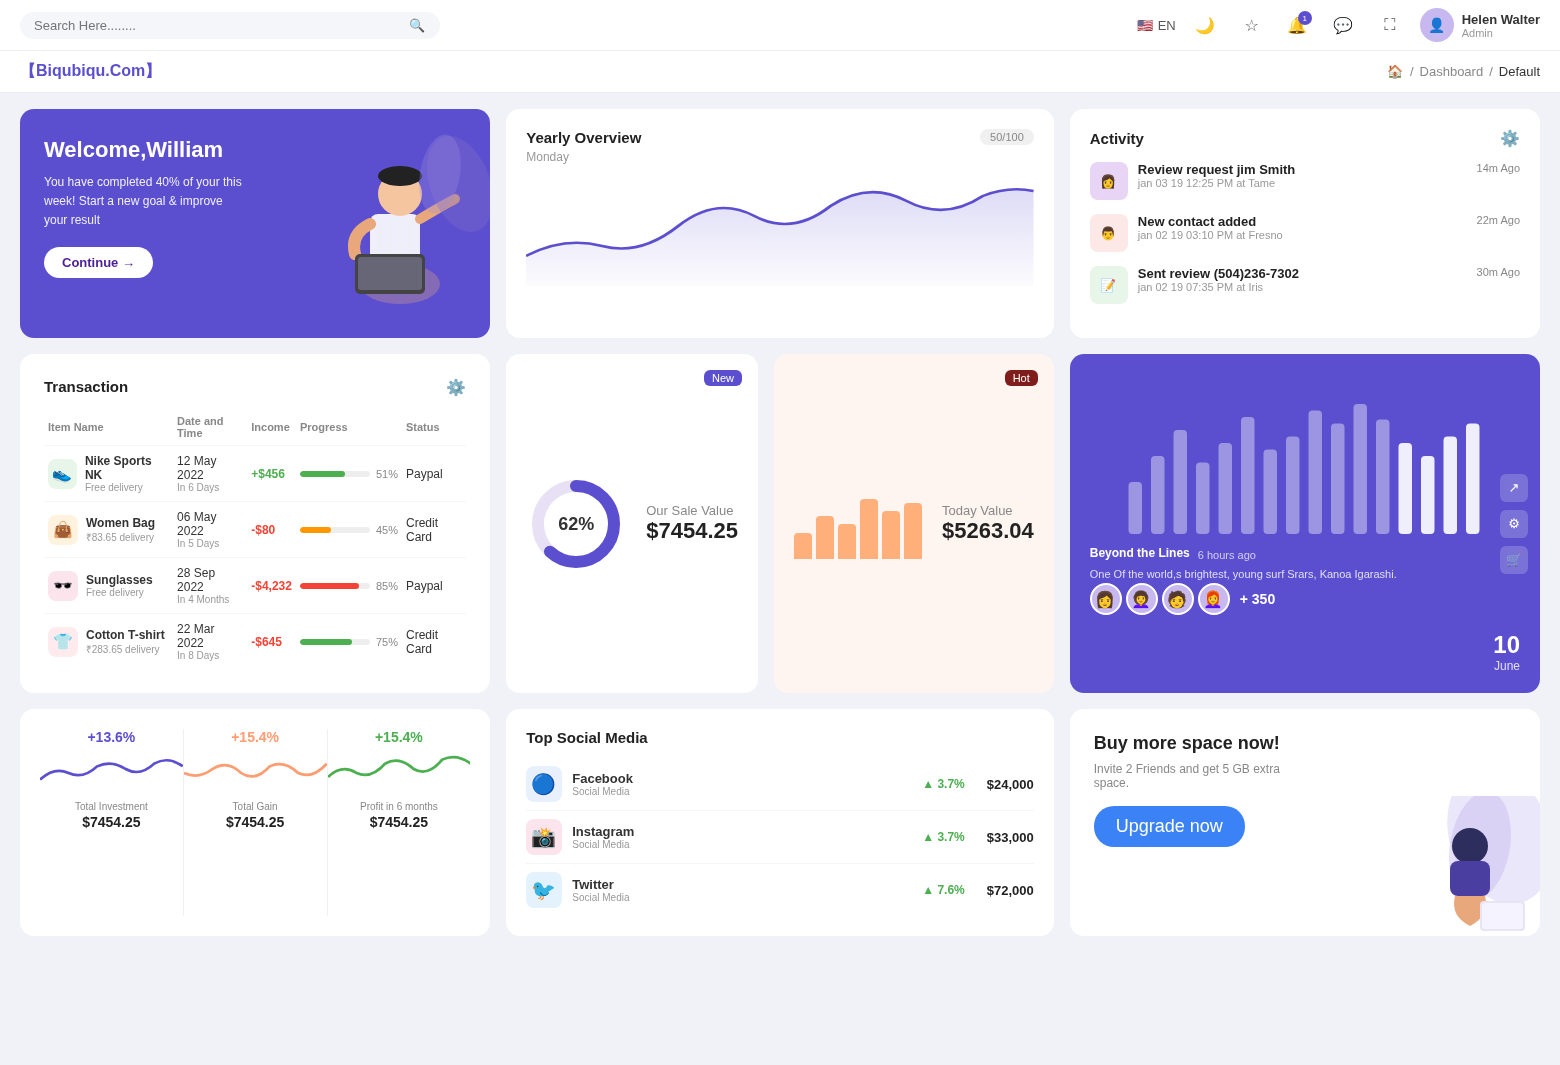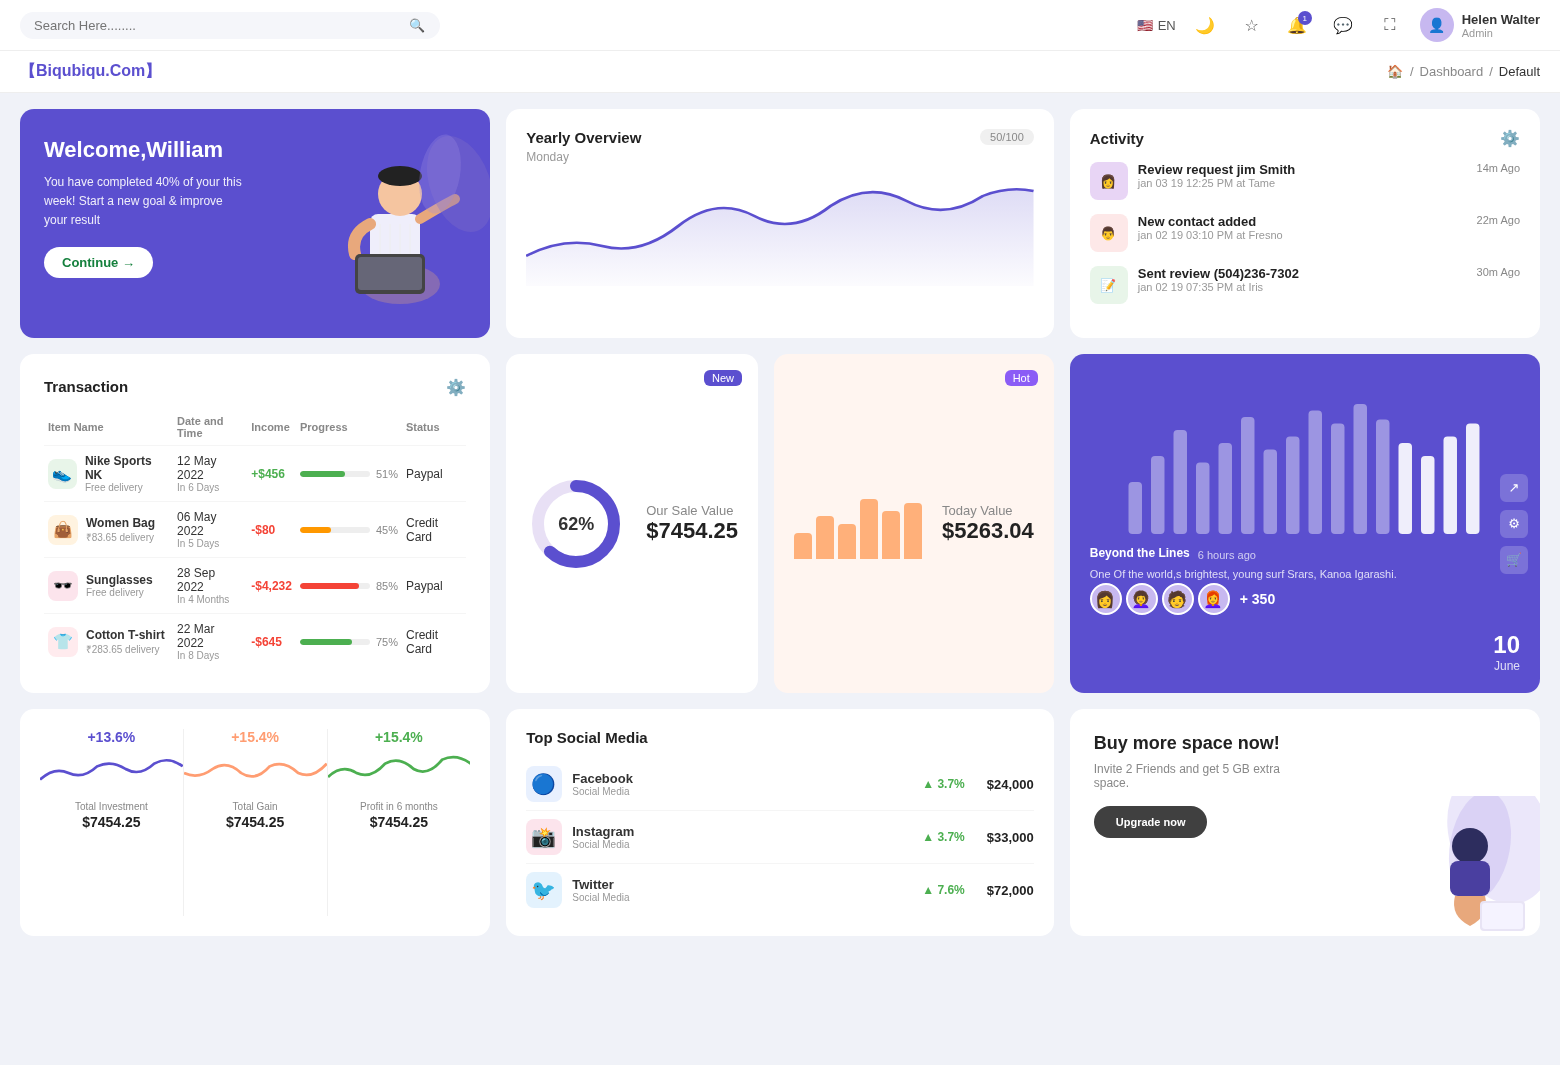--- a/index.html
+++ b/index.html
@@ -56,21 +56,21 @@
     
     .welcome-card {
       background: #5b4fcf; border-radius: 14px; padding: 28px 24px;
       color: #fff; position: relative; overflow: hidden; min-height: 200px;
       grid-column: 1; grid-row: 1;
     }
     .welcome-card h2 { font-size: 22px; font-weight: 700; margin-bottom: 10px; }
     .welcome-card p { font-size: 12px; line-height: 1.6; opacity: 0.9; max-width: 200px; }
     .welcome-btn {
       display: inline-flex; align-items: center; gap: 6px;
-      background: #fff; color: #15803d; border: none; border-radius: 20px;
+      background: #fff; color: #4c1d95; border: none; border-radius: 20px;
       padding: 8px 18px; font-size: 13px; font-weight: 600; cursor: pointer;
       margin-top: 16px;
     }
     .welcome-illustration {
       position: absolute; right: -10px; top: 0; bottom: 0;
       display: flex; align-items: center;
     }
     .welcome-illustration svg { width: 200px; height: 200px; }
 
     
@@ -138,21 +138,21 @@
     .sale-info .label { font-size: 13px; color: #888; }
     .sale-info .value { font-size: 22px; font-weight: 700; color: #222; }
 
     
     .today-value-card {
       background: #fff5f0; border-radius: 14px; padding: 20px;
       display: flex; align-items: center; gap: 20px; position: relative;
     }
     .hot-badge {
       position: absolute; top: 16px; right: 16px;
-      background: #8b5cf6; color: #fff; font-size: 11px; border-radius: 6px; padding: 2px 8px;
+      background: #7f1d1d; color: #fff; font-size: 11px; border-radius: 6px; padding: 2px 8px;
     }
     .bar-chart-mini { display: flex; align-items: flex-end; gap: 4px; height: 70px; }
     .bar-mini { width: 18px; border-radius: 4px 4px 0 0; background: #ffb07a; }
 
     
     .beyond-card {
       background: #5b4fcf; border-radius: 14px; padding: 20px; color: #fff;
       grid-column: 3; grid-row: 2; position: relative; overflow: hidden;
     }
     .beyond-chart { width: 100%; height: 160px; margin-bottom: 12px; }
@@ -191,22 +191,22 @@
     .social-amount { font-size: 13px; font-weight: 700; color: #222; margin-left: 12px; }
 
     
     .buy-space-card {
       background: #fff; border-radius: 14px; padding: 24px;
       grid-column: 3; grid-row: 3; position: relative; overflow: hidden;
     }
     .buy-space-title { font-size: 18px; font-weight: 700; color: #222; margin-bottom: 8px; }
     .buy-space-sub { font-size: 12px; color: #888; margin-bottom: 16px; }
     .upgrade-btn {
-      background: #404040; color: #fff; border: none; border-radius: 20px;
-      padding: 10px 22px; font-size: 11px; font-weight: 700; cursor: pointer;
+      background: #3b82f6; color: #fff; border: none; border-radius: 20px;
+      padding: 10px 22px; font-size: 18px; font-weight: 400; cursor: pointer;
     }
 
     
     .gear-icon { color: #ccc; cursor: pointer; font-size: 16px; }
   </style>
 </head>
 <body>
 
 <nav class="topnav">
   <div class="search-bar">

